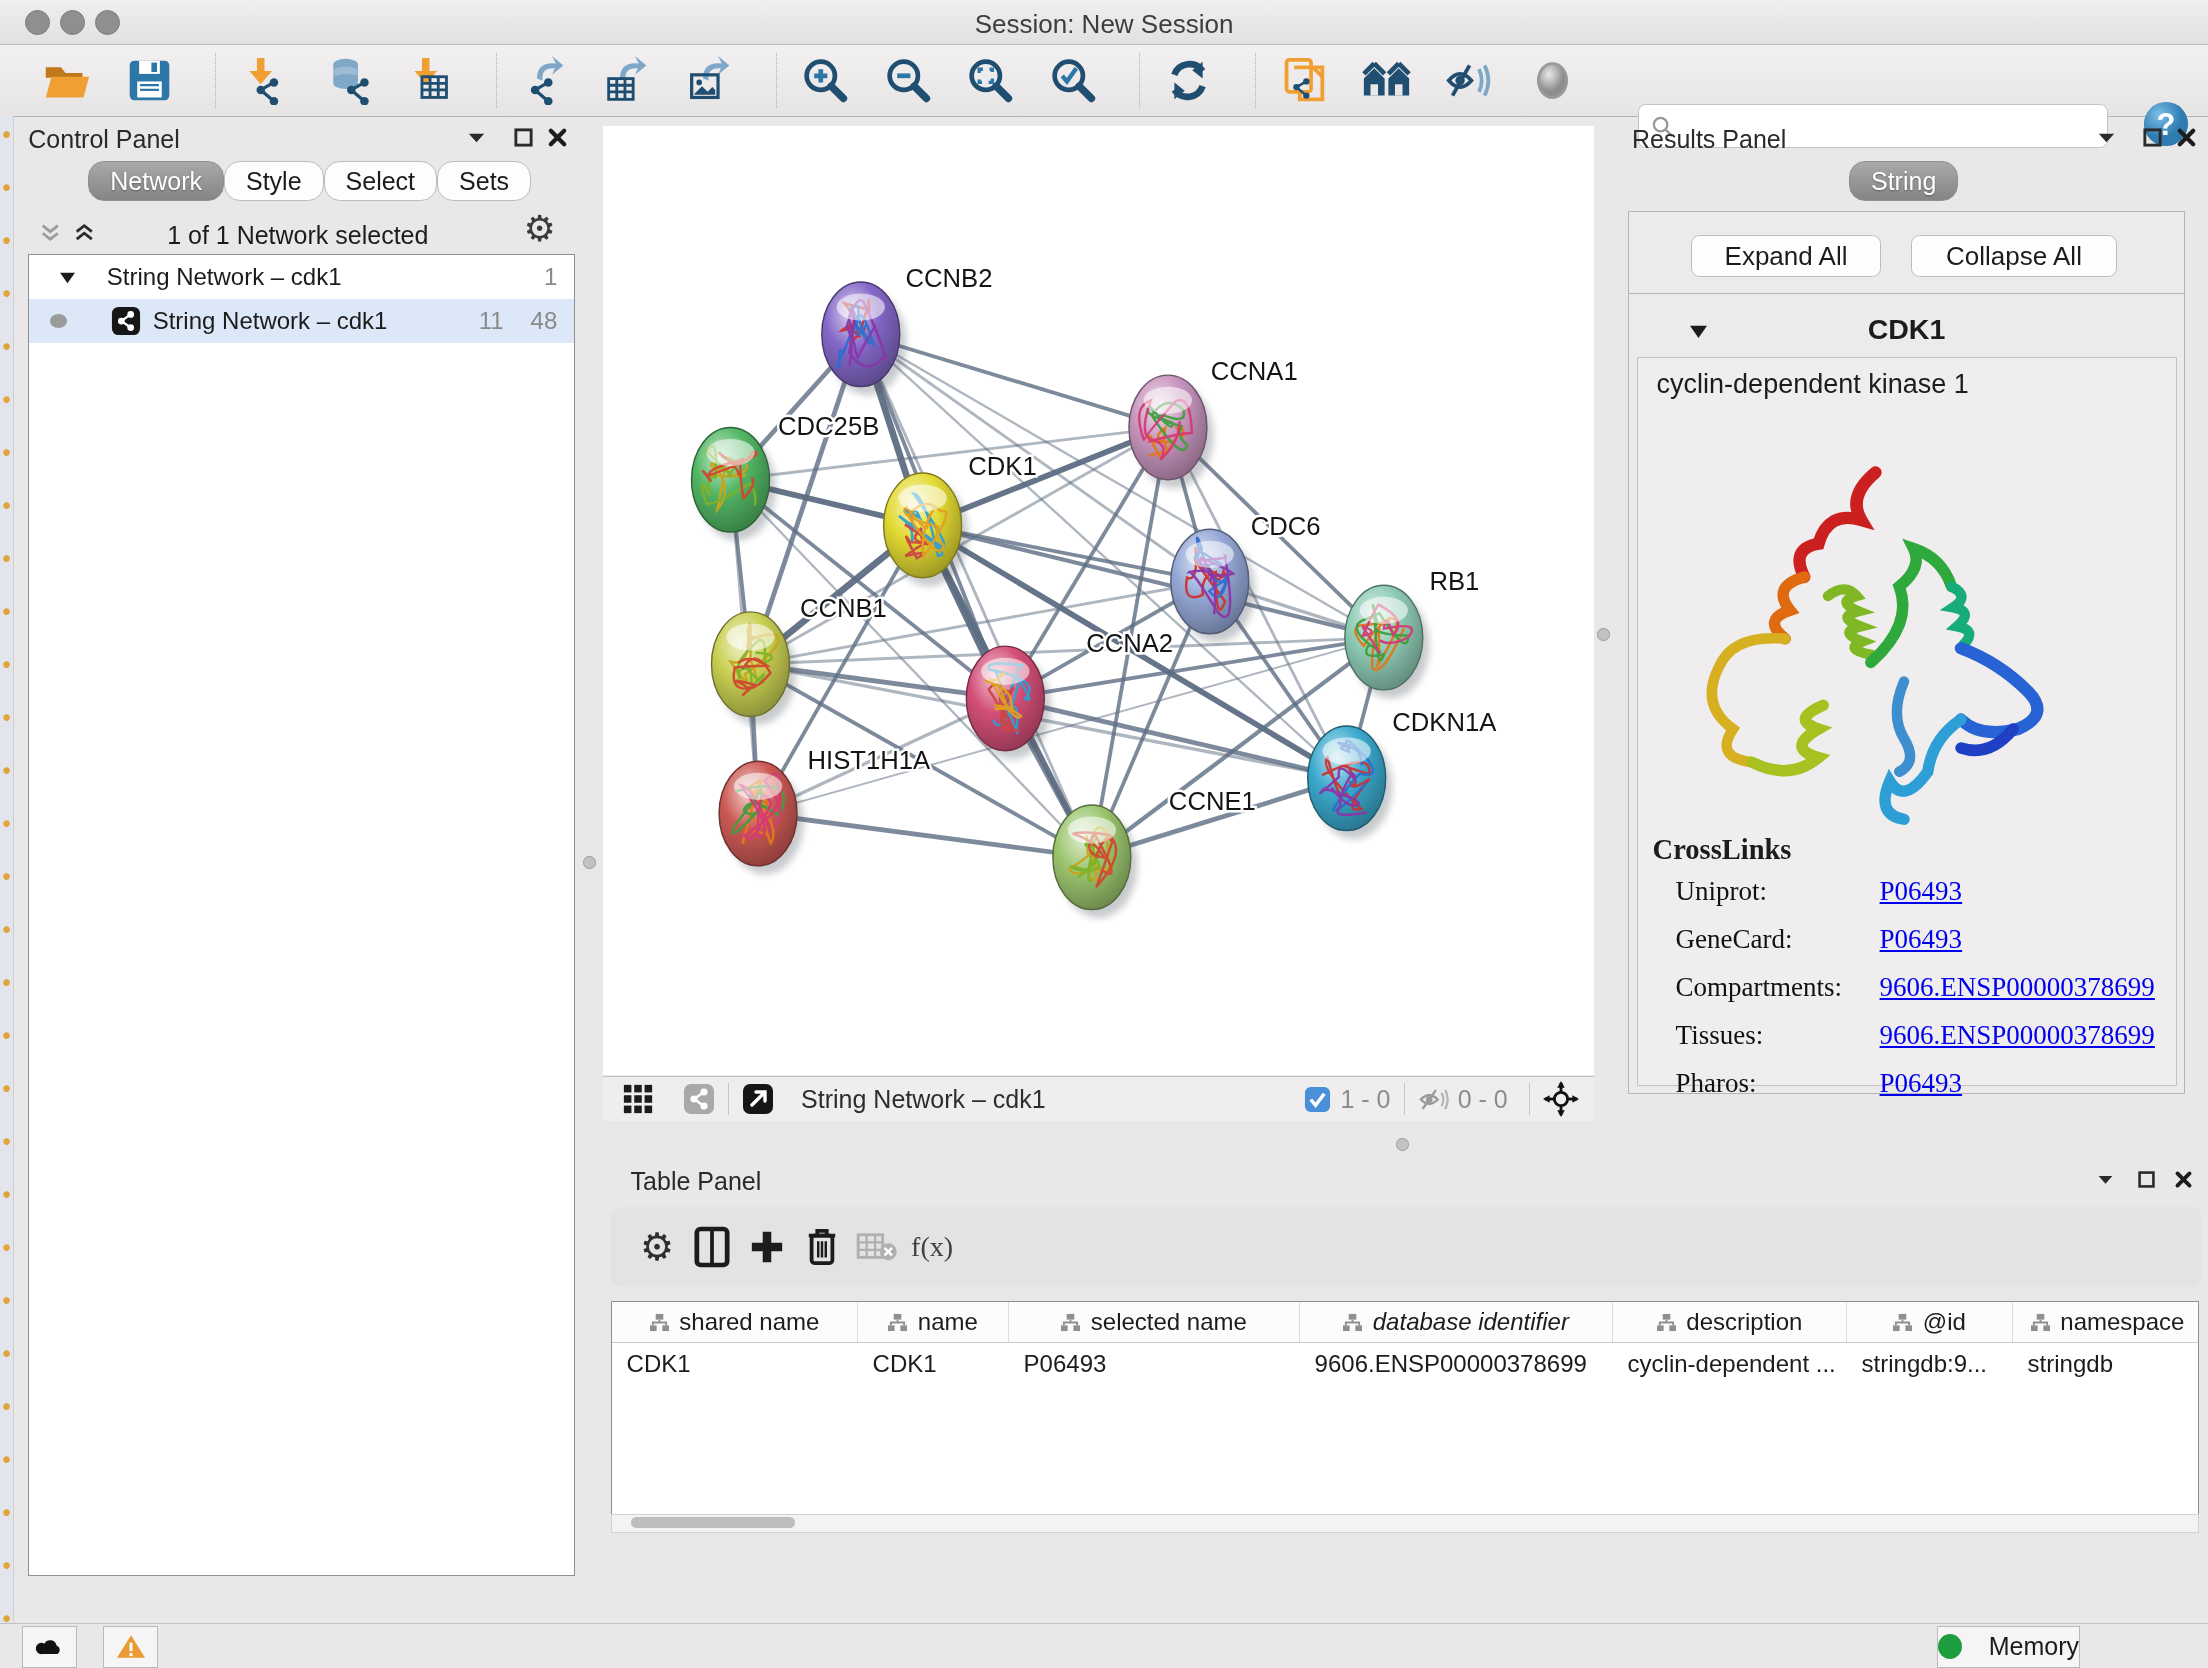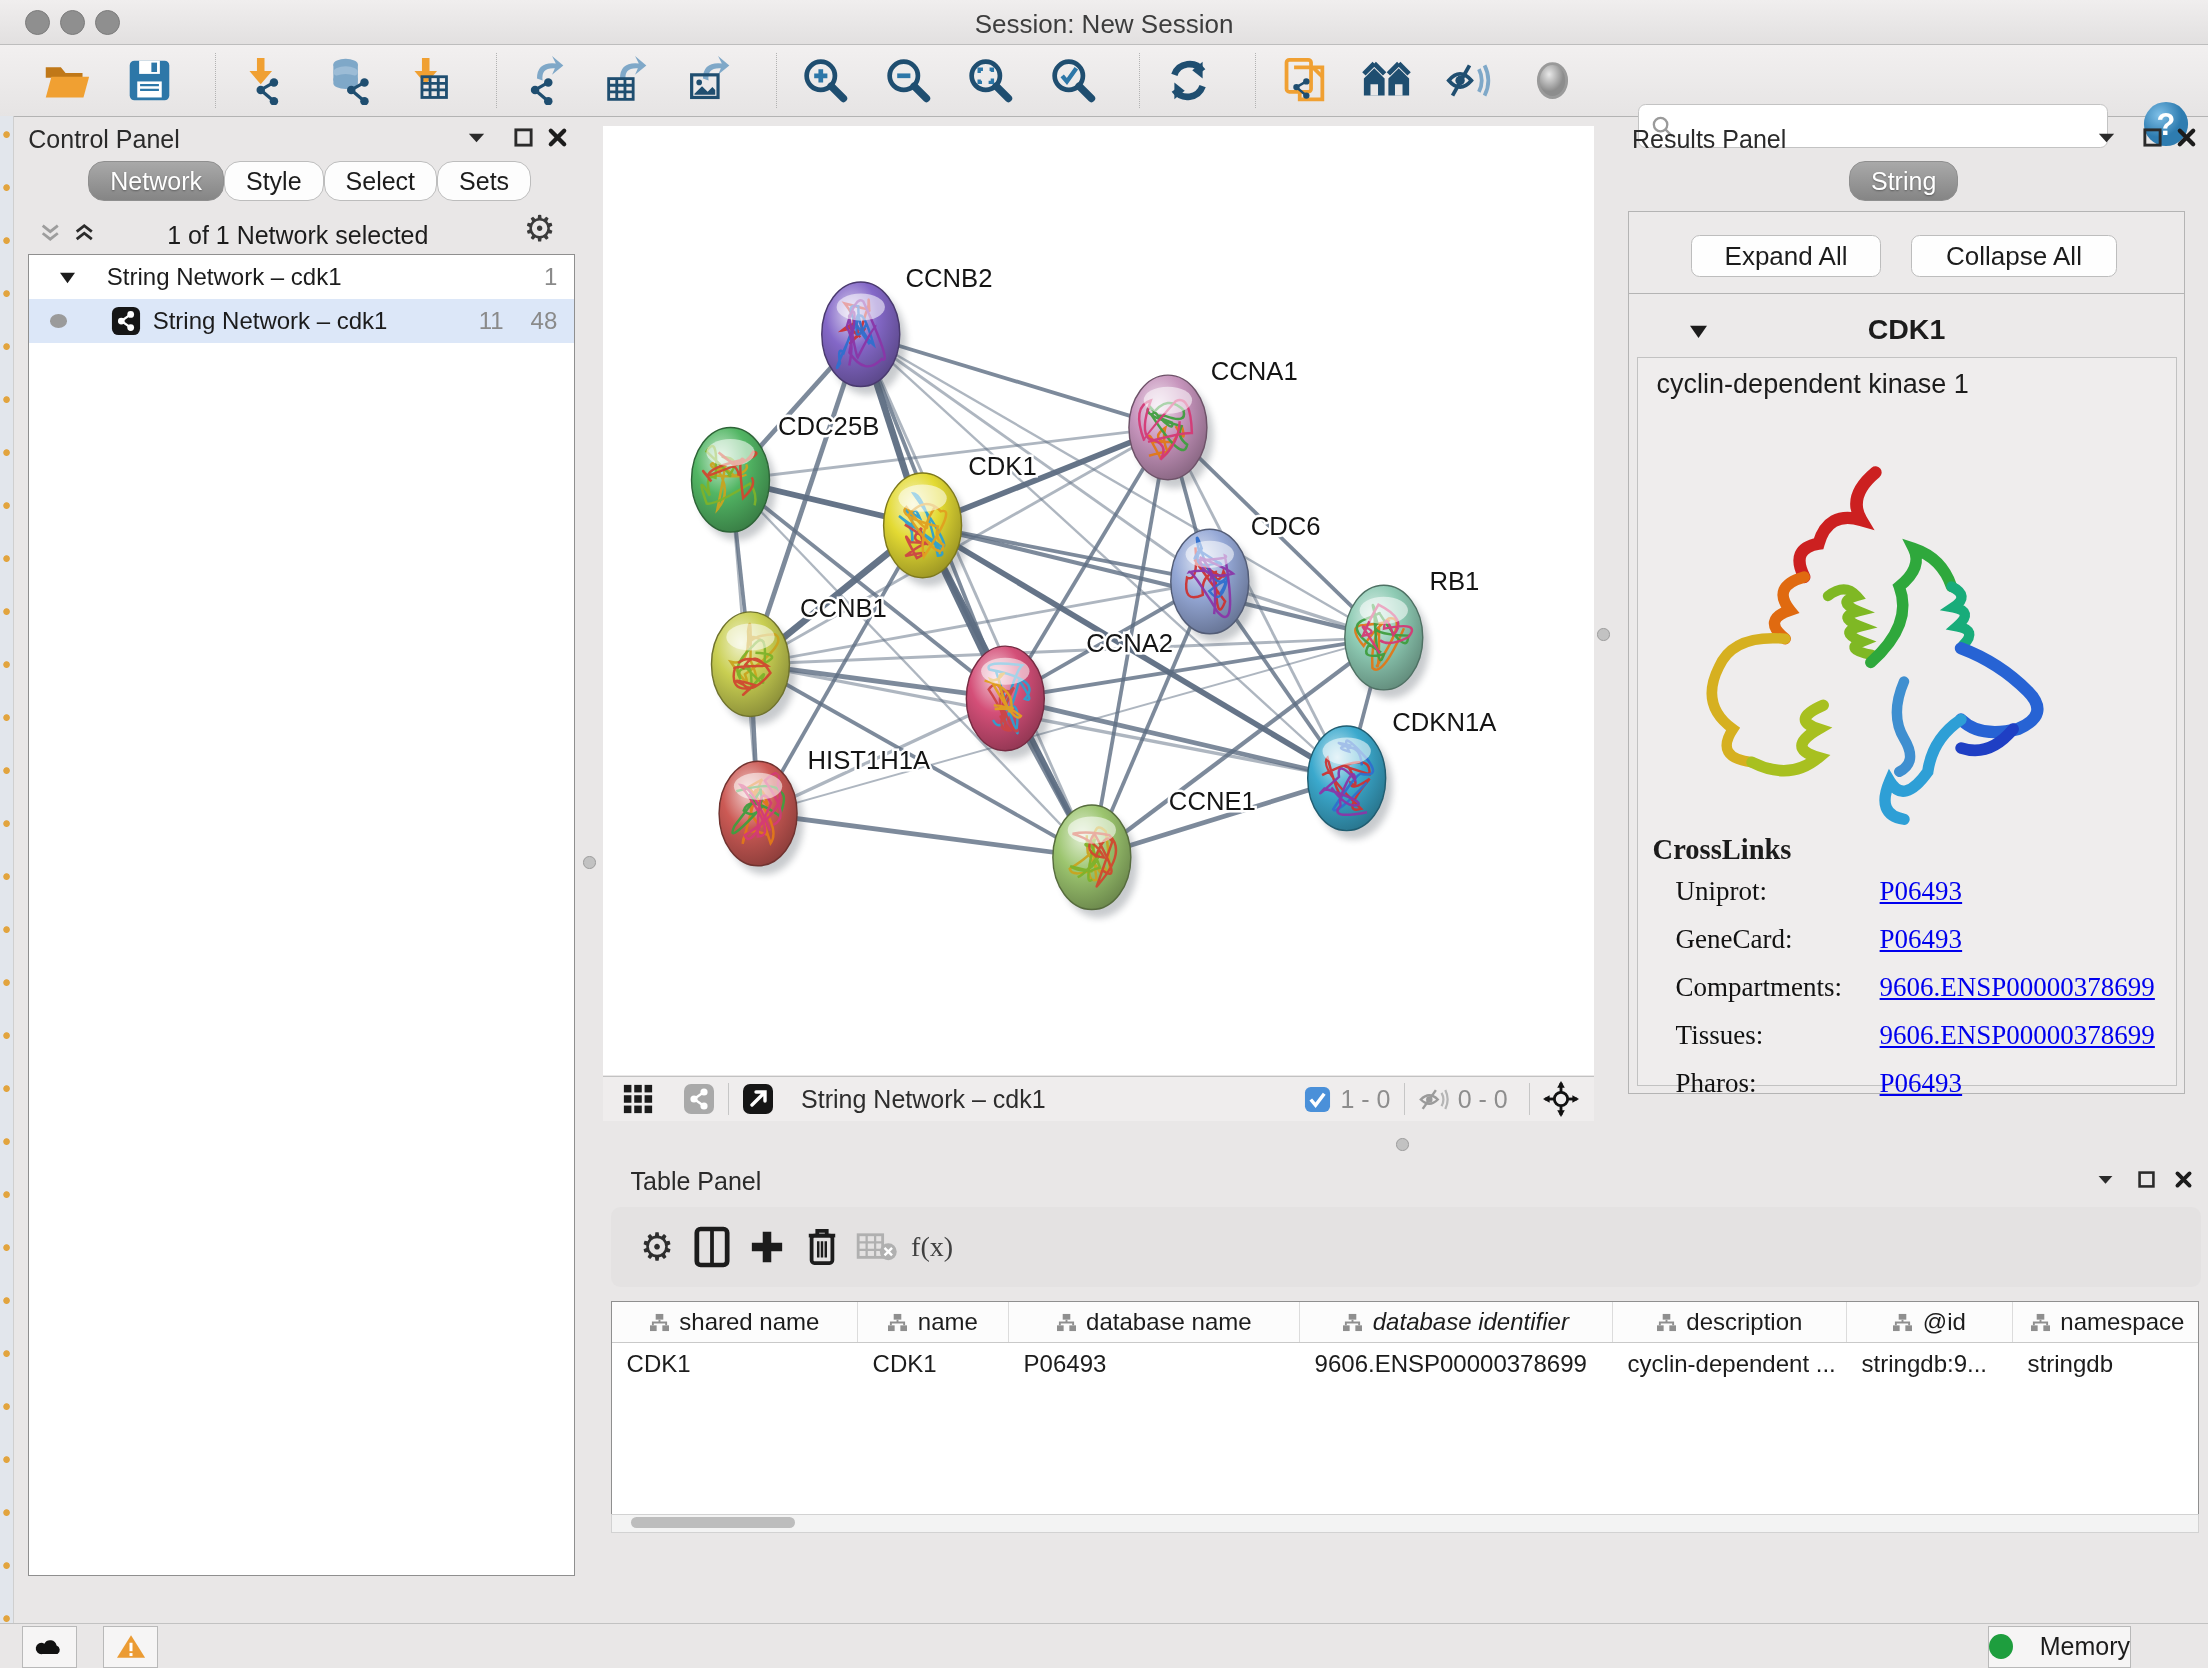--- a/index.html
+++ b/index.html
@@ -833,21 +833,21 @@
           </div>
           <div class="hcell" style="width: 291px;">
             <svg width="21" height="19" viewBox="0 0 22 20">
               <g fill="#8f8f8f">
                 <rect x="7" y="1" width="8" height="6"></rect>
                 <rect x="1" y="13" width="7" height="6"></rect>
                 <rect x="14" y="13" width="7" height="6"></rect>
                 <path d="M11 7 V10 M4 13 V10 H18 V13" stroke="#8f8f8f" stroke-width="2" fill="none"></path>
               </g>
             </svg>
-            <span>database name</span>
+            <span>selected name</span>
           </div>
           <div class="hcell" style="width: 313px; font-style: italic;">
             <svg width="21" height="19" viewBox="0 0 22 20">
               <g fill="#8f8f8f">
                 <rect x="7" y="1" width="8" height="6"></rect>
                 <rect x="1" y="13" width="7" height="6"></rect>
                 <rect x="14" y="13" width="7" height="6"></rect>
                 <path d="M11 7 V10 M4 13 V10 H18 V13" stroke="#8f8f8f" stroke-width="2" fill="none"></path>
               </g>
             </svg>
@@ -910,19 +910,19 @@
           <path d="M9 20 a6 6 0 1 1 2-11 a7 7 0 0 1 13 2 a5 5 0 0 1 1 9 Z" fill="#111"></path>
         </svg>
       </div>
     <div class="abs sbtn" style="left:103px;width:53px">
       <svg width="30" height="27" viewBox="0 0 32 28">
           <polygon points="16,2 31,26 1,26" fill="#eb9b33"></polygon>
           <rect x="14.4" y="10" width="3.2" height="9" fill="#fff"></rect>
           <rect x="14.4" y="21" width="3.2" height="3.2" fill="#fff"></rect>
         </svg>
       </div>
-    <div class="abs sbtn" style="left:1988px;width:141px;gap:27px">
+    <div class="abs sbtn" style="left:1937px;width:141px;gap:27px">
       <span id="memdot" style="width: 25px; height: 25px; border-radius: 50%; display: inline-block; background: rgb(30, 158, 62);"></span>
       <span style="font-size:25px">Memory</span>
     </div>
   </div>
 </div>
 
 
 </body></html>

